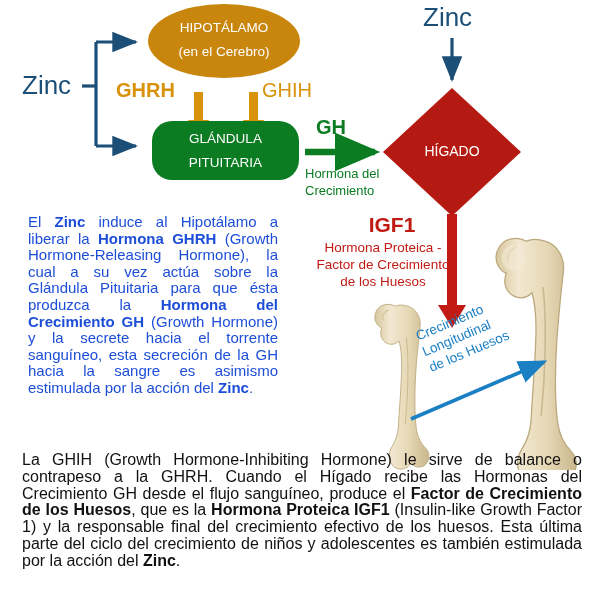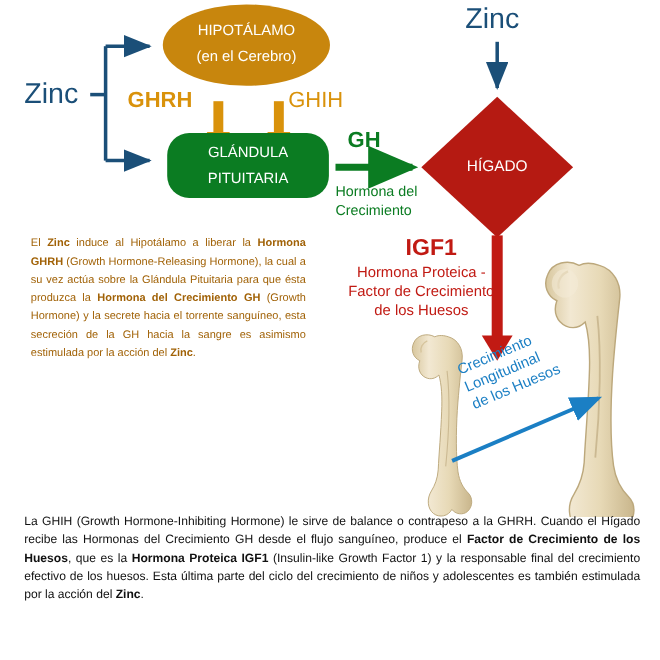--- a/index.html
+++ b/index.html
@@ -84,31 +84,31 @@
     font-size: 13.5px;
     fill: #1B7FC4;
   }
 
   
   #body-text-col {
     position: absolute;
     left: 28px;
     top: 214px;
     width: 250px;
-    font-size: 10px;
+    font-size: 15px;
     line-height: 16.6px;
     text-align: justify;
-    color: #a16207;
+    color: #1d4ed8;
   }
   #bottom-text {
     position: absolute;
     left: 22px;
-    top: 466px;
+    top: 452px;
     width: 560px;
-    font-size: 11px;
+    font-size: 16px;
     line-height: 16.8px;
     text-align: justify;
     color: #111111;
   }
   b { font-weight: bold; }
 </style>
 </head>
 <body>
 
 <div id="page">

